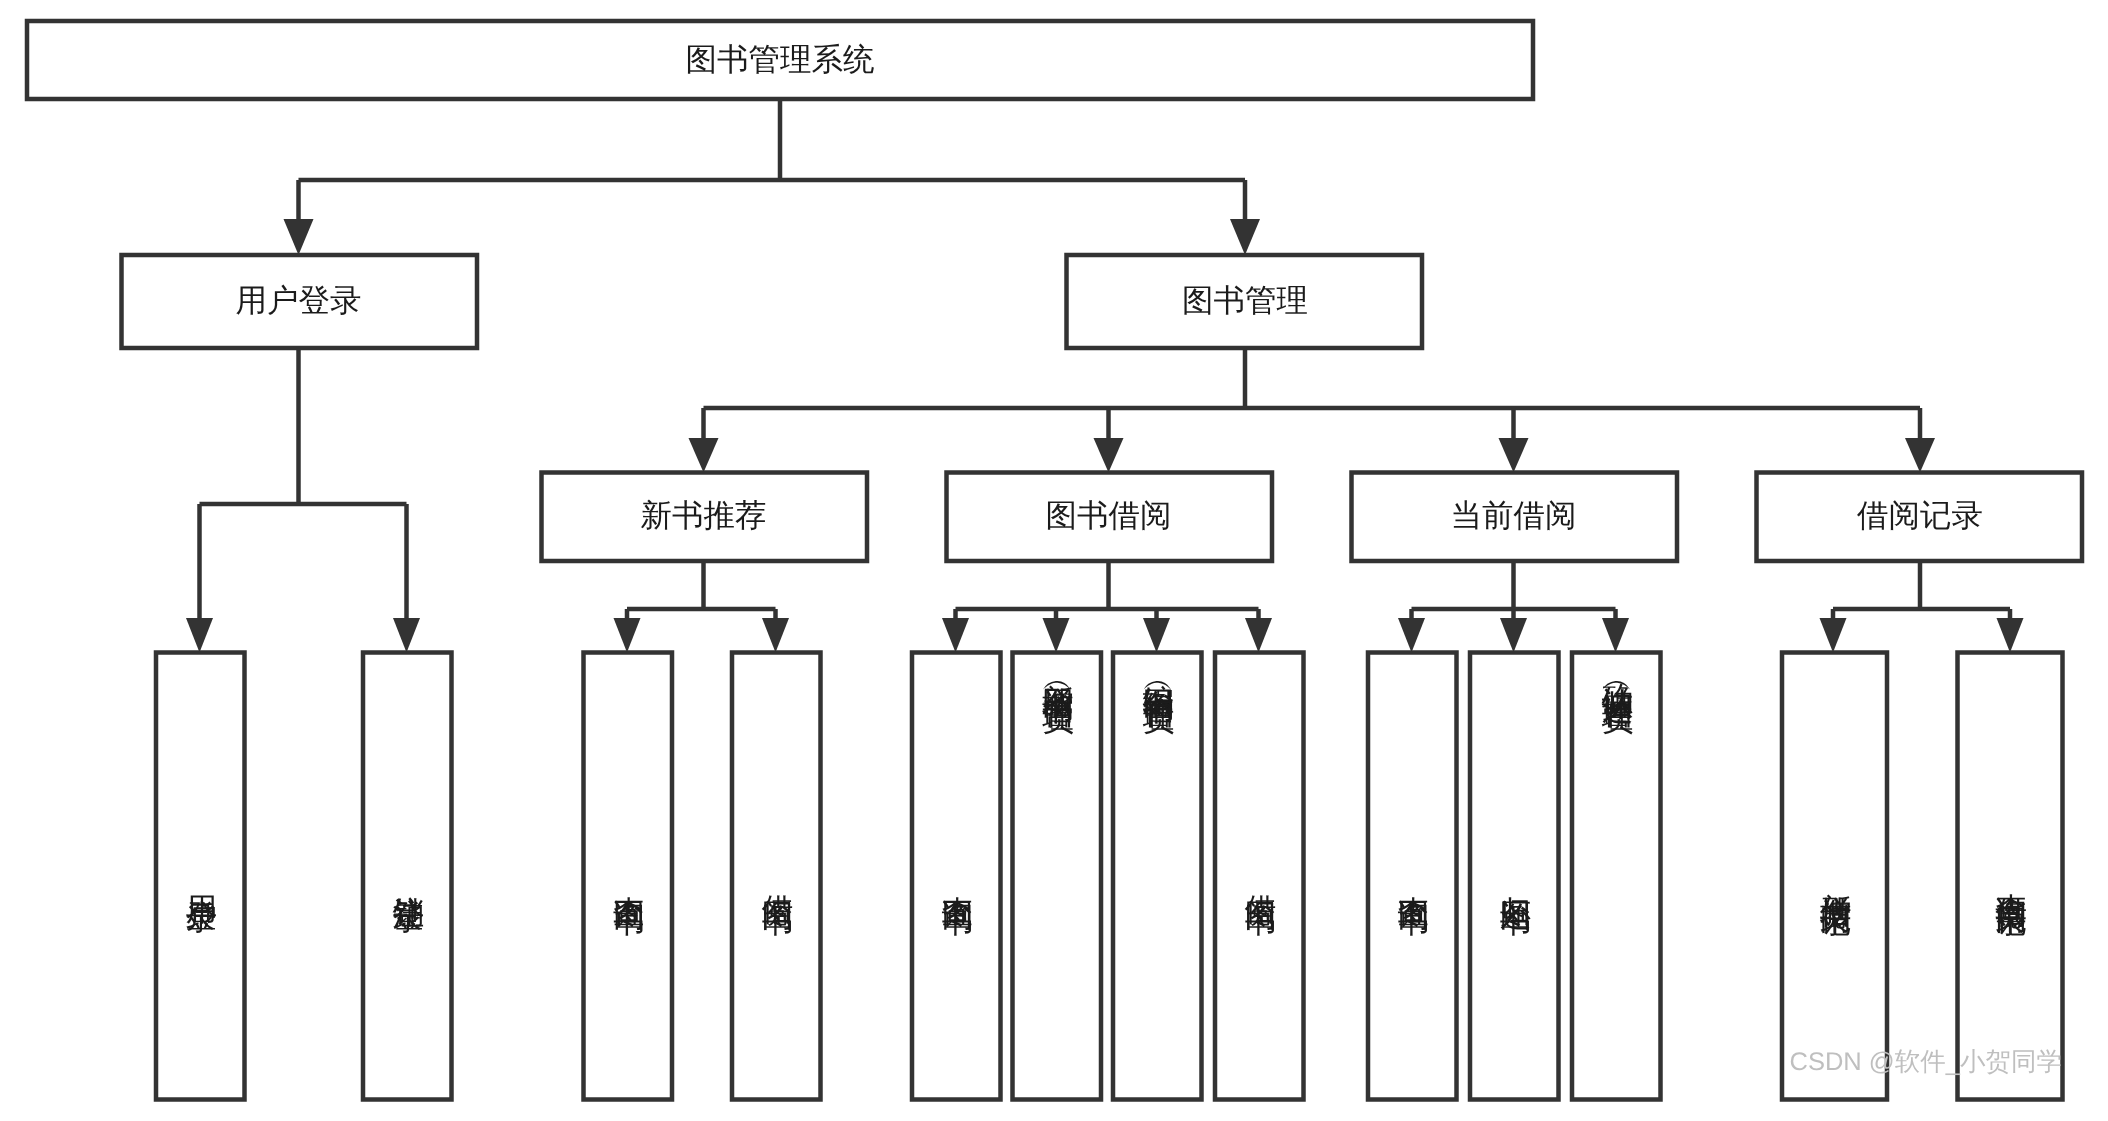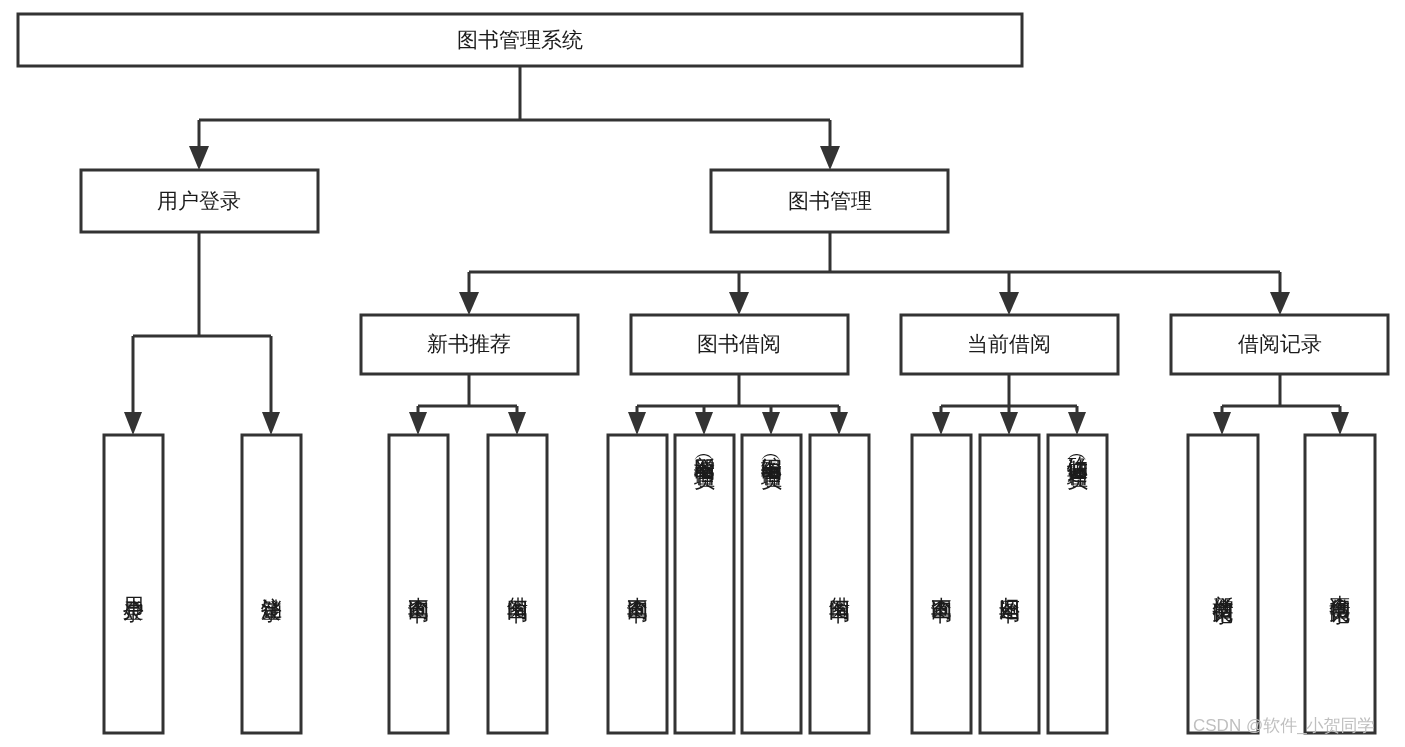--- a/index.html
+++ b/index.html
@@ -245,15 +245,15 @@
     <span class="vlabel">确认归还（管理员）</span>
   </div>
 
   <div class="vlabel-wrap" style="left:1188px; top:435px; width:70px; height:298px;">
     <span class="vlabel">新增借阅记录</span>
   </div>
   <div class="vlabel-wrap" style="left:1305px; top:435px; width:70px; height:298px;">
     <span class="vlabel">查询借阅记录</span>
   </div>
 
-  <div class="watermark" style="left:1193px; top:714px;">CSDN @软件_小贺同学</div>
+  <div class="watermark" style="left:1193px; top:696px;">CSDN @软件_小贺同学</div>
 
 </div>
 
 </body></html>

